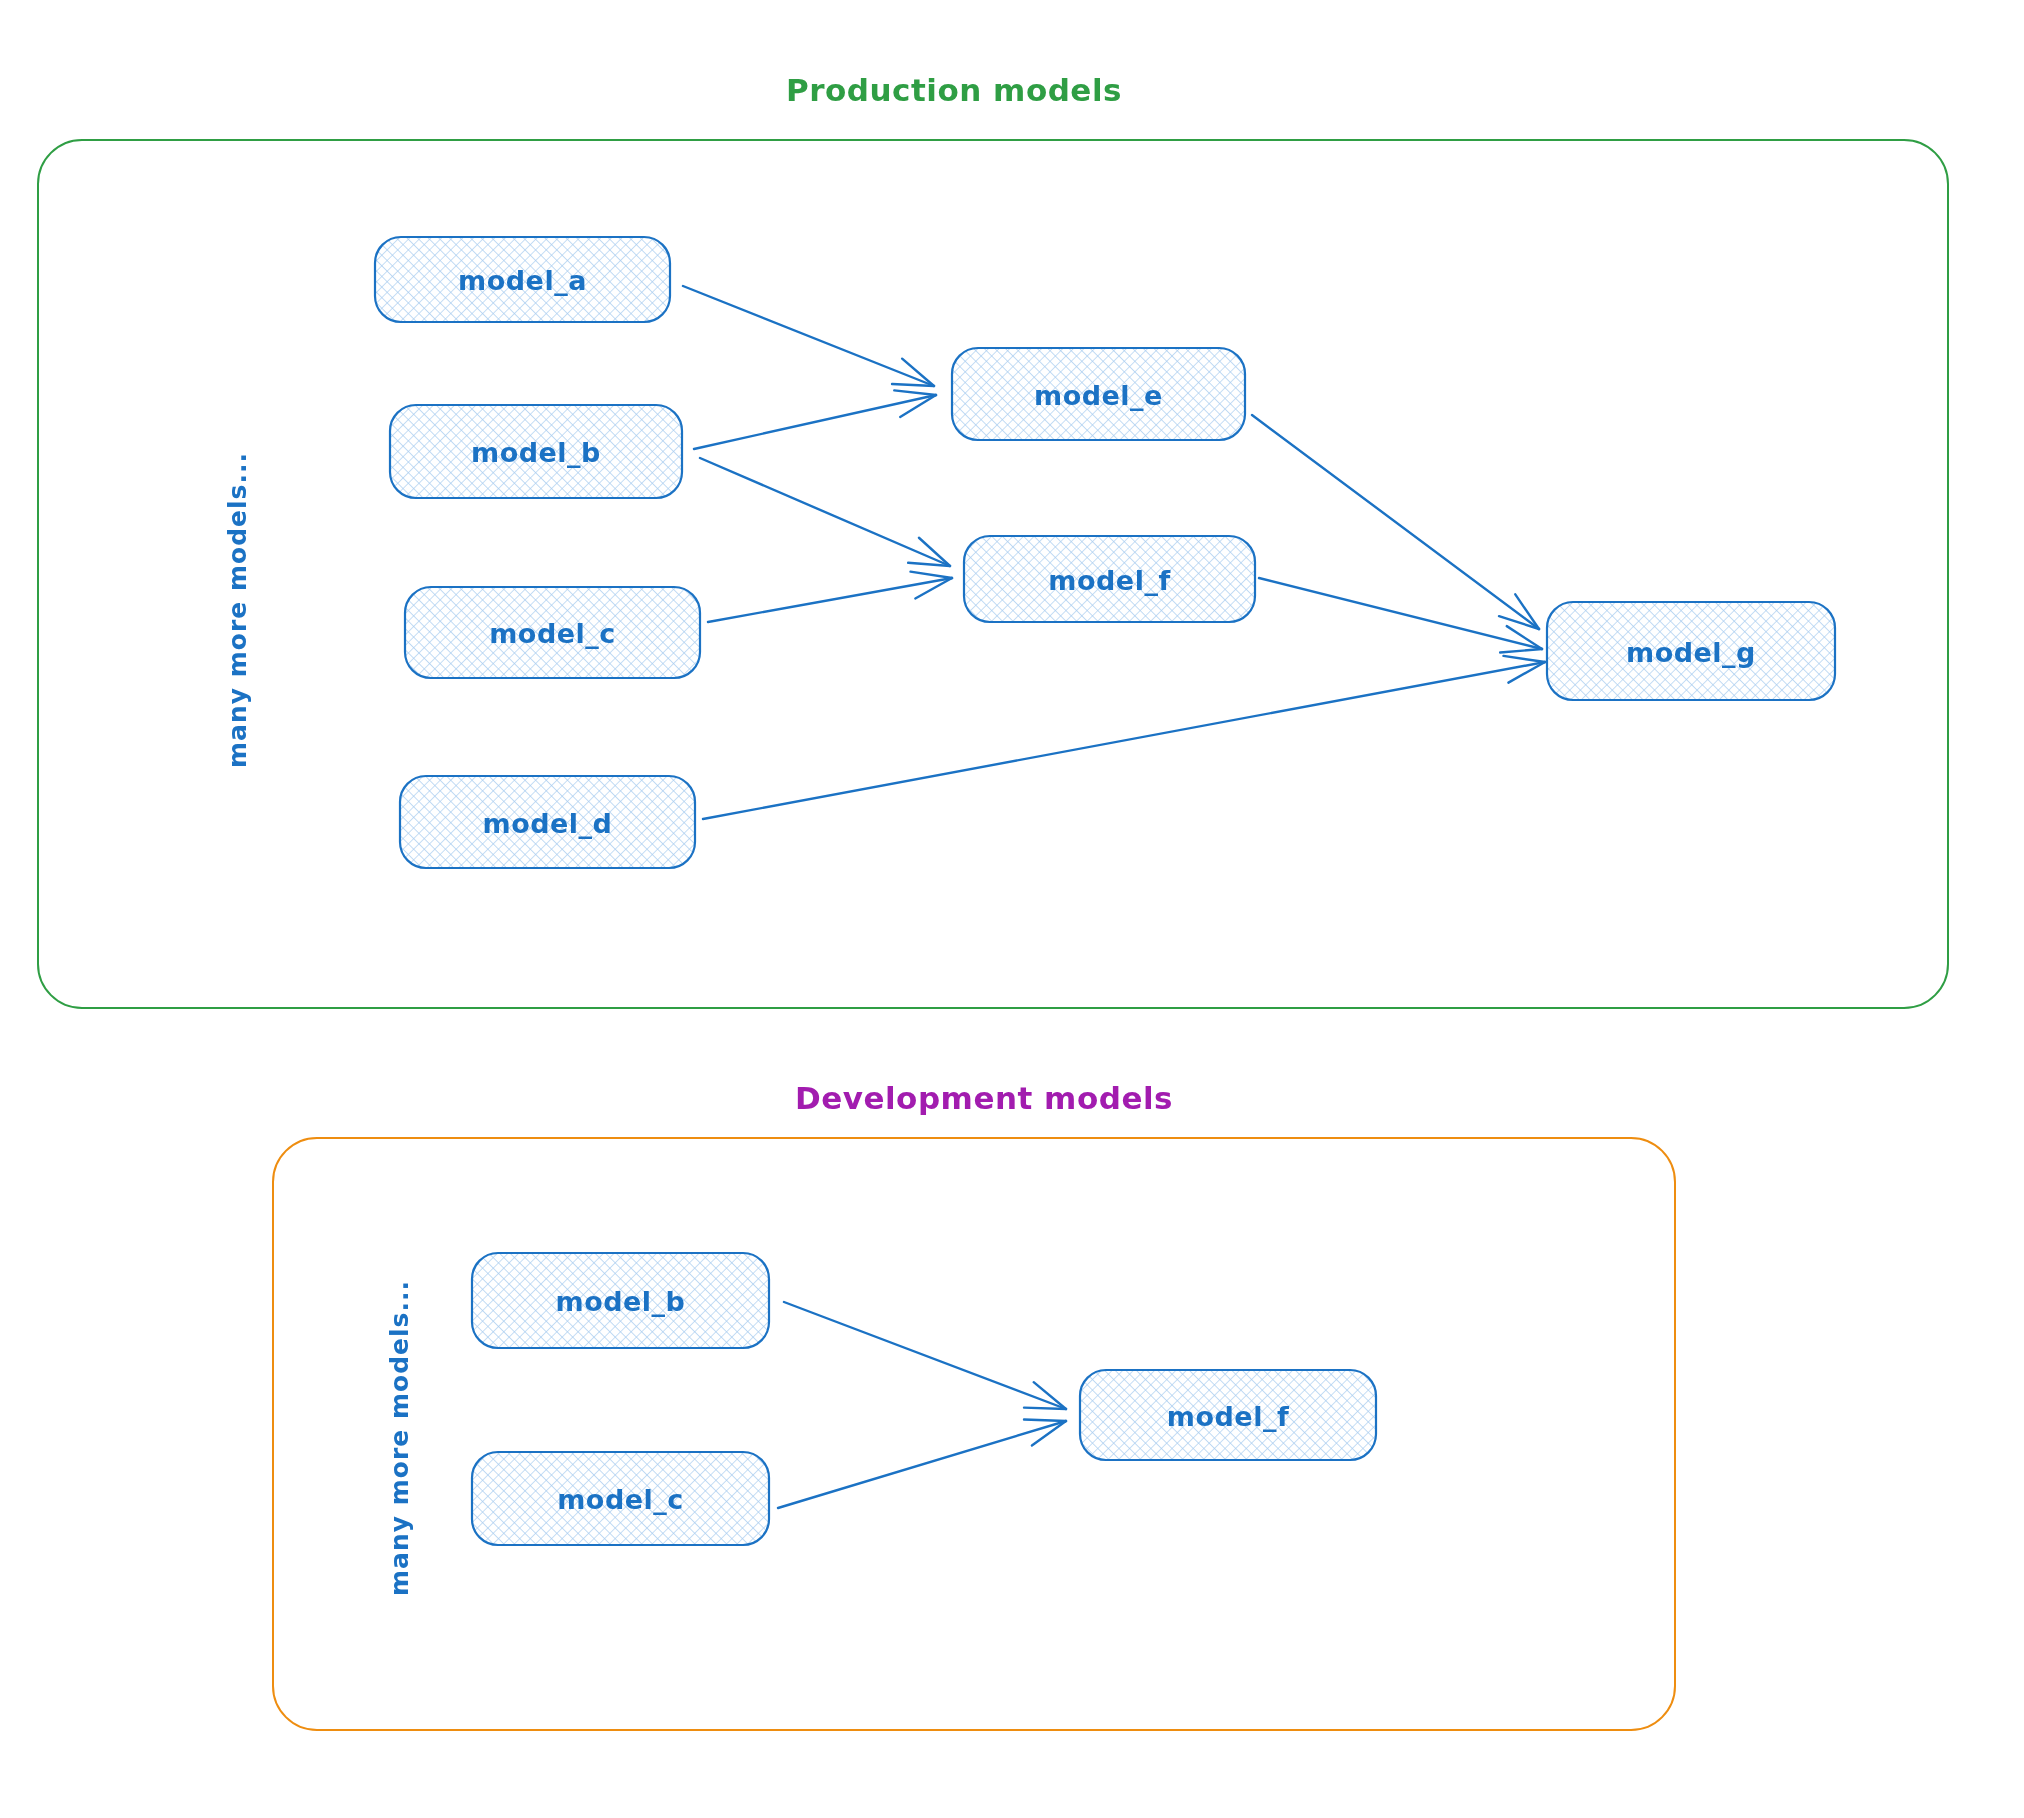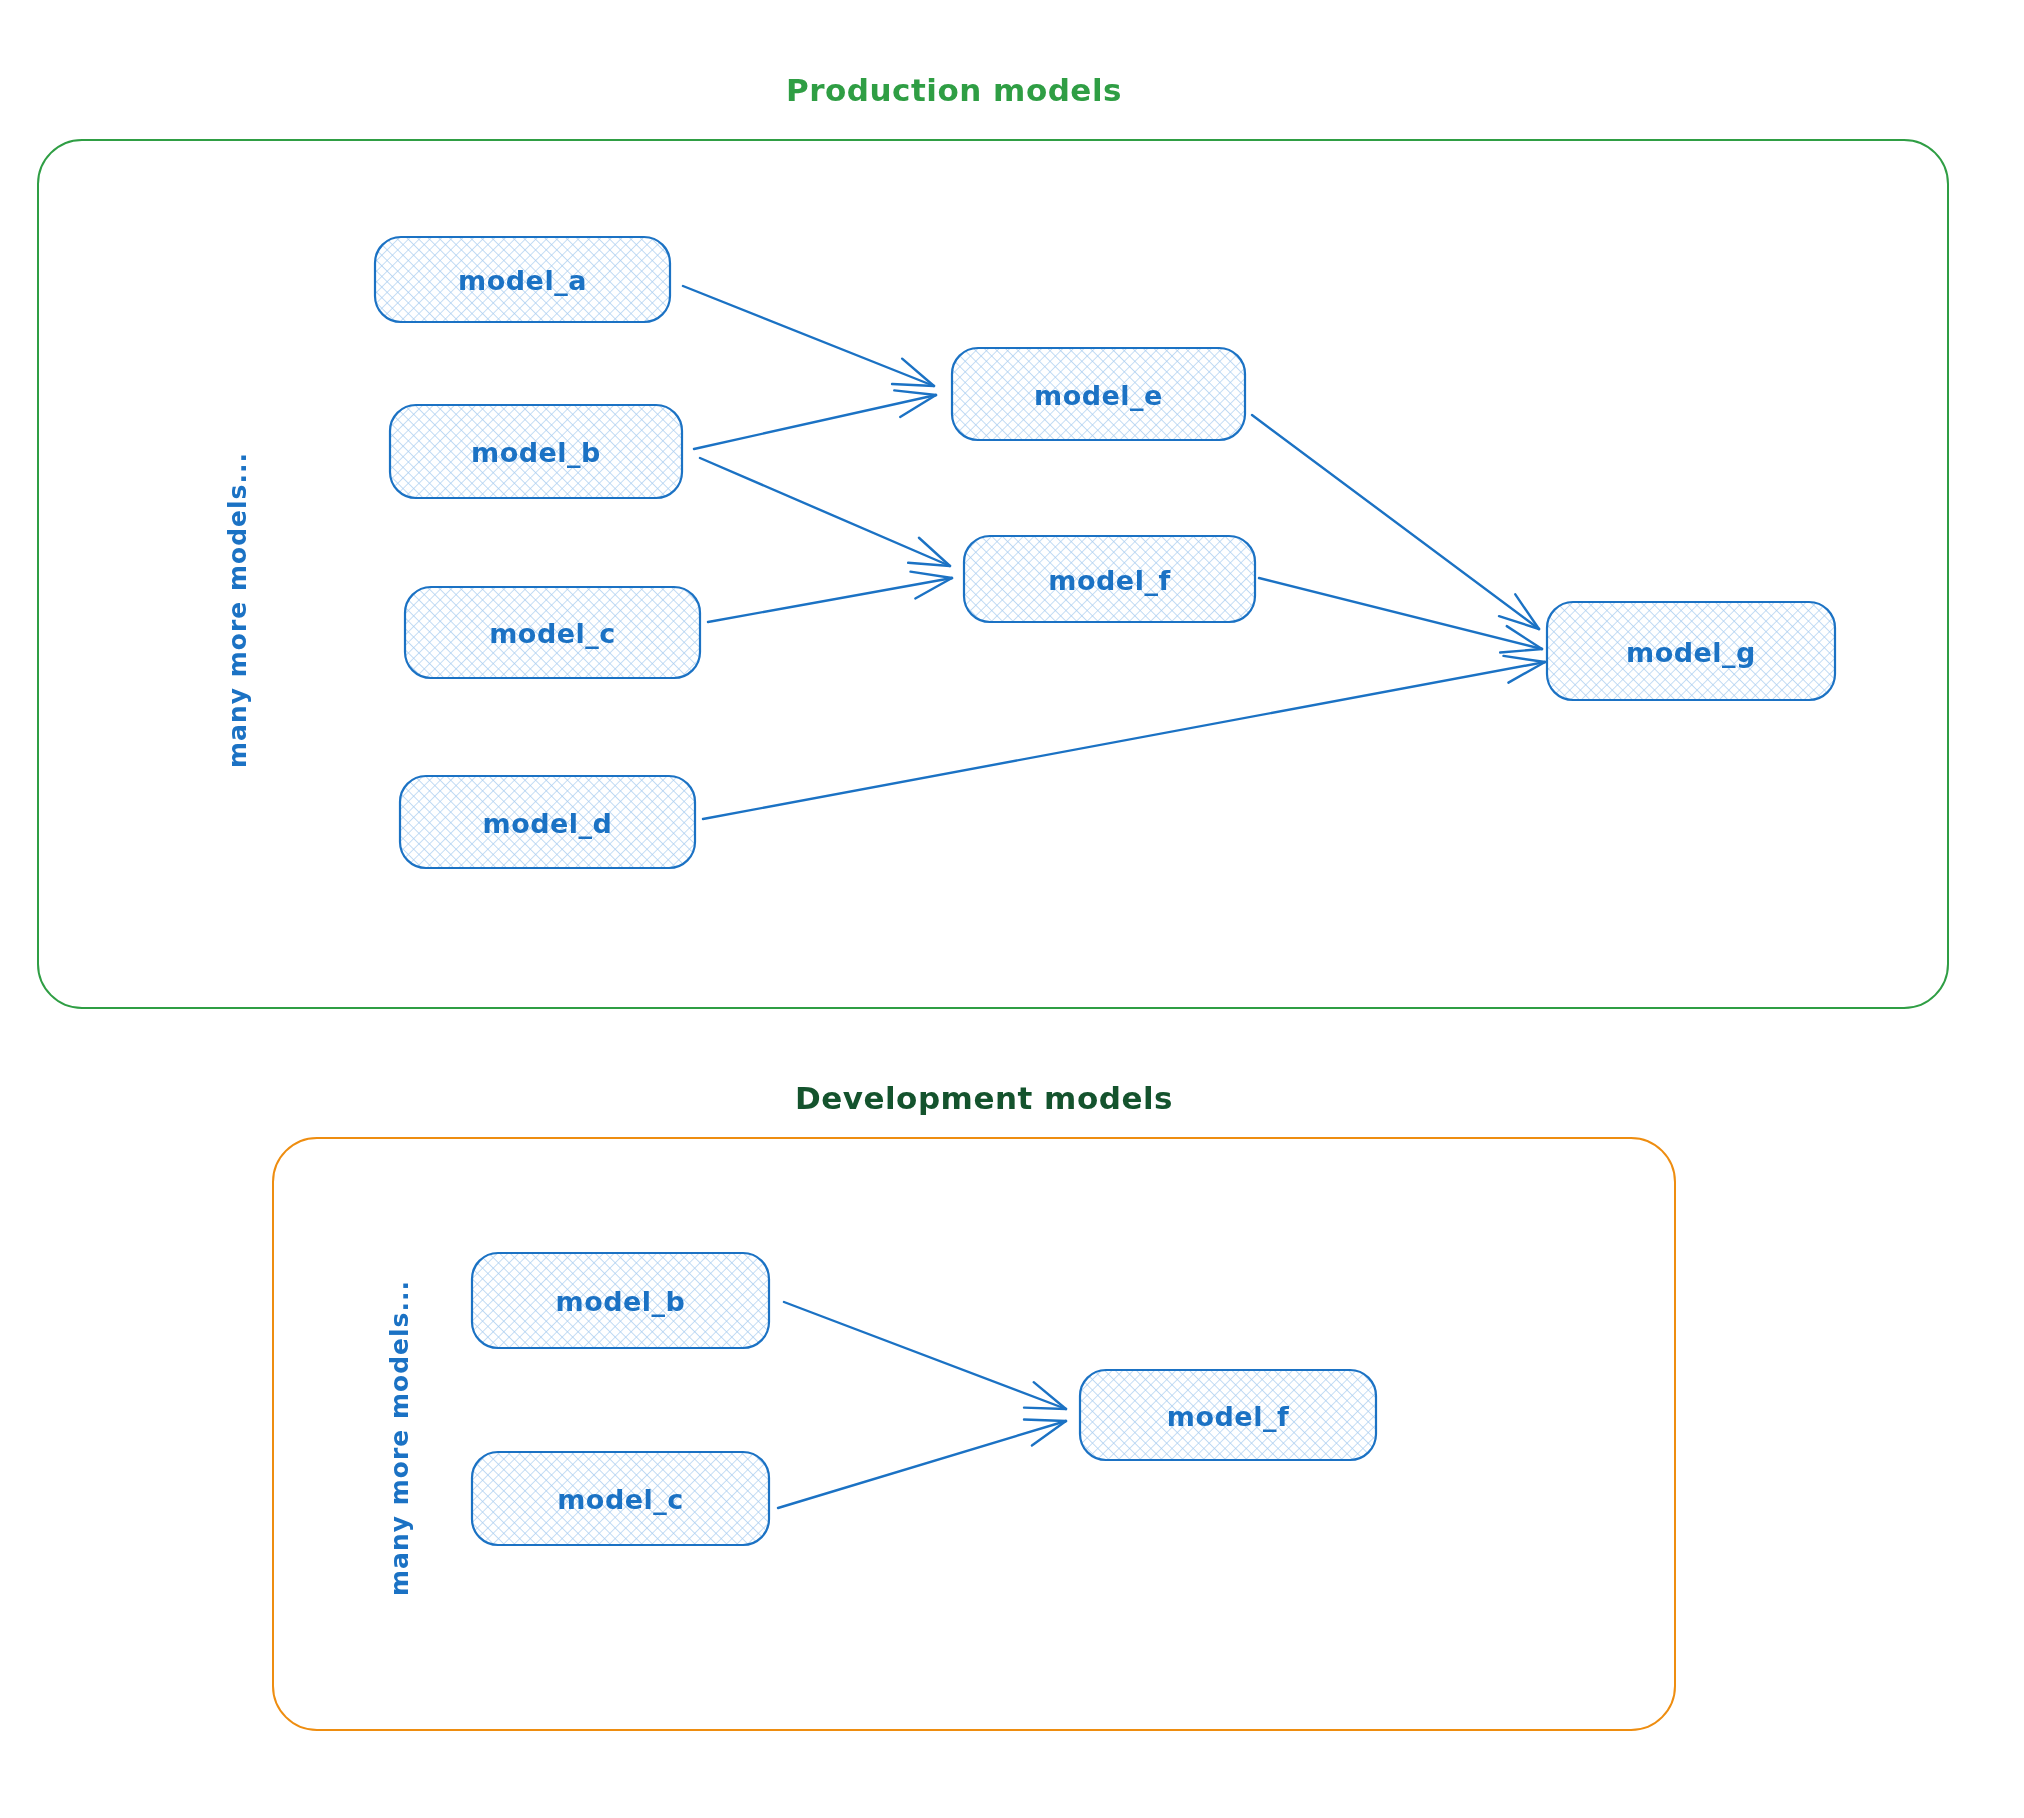--- a/index.html
+++ b/index.html
@@ -49,21 +49,21 @@
     letter-spacing: 0.5px;
   }
 </style>
 </head>
 <body>
 
 <div id="stage">
 
   <div id="production-title" class="section-title" style="color: rgb(47, 158, 68);">Production models</div>
 
-  <div id="development-title" class="section-title" style="color: #14532d;">Development models</div>
+  <div id="development-title" class="section-title" style="color: #a21caf;">Development models</div>
 
   <div id="production-vlabel" class="vlabel" style="color: rgb(27, 114, 196);">many more models...</div>
 
   <div id="development-vlabel" class="vlabel" style="color: rgb(27, 114, 196);">many more models...</div>
 
   <svg id="diagram" width="2024" height="1818" viewBox="0 0 2024 1818">
       <defs>
         <pattern id="xhatch" width="7.5" height="7.5" patternUnits="userSpaceOnUse" patternTransform="rotate(45)">
           <path d="M0 0H7.5M0 0V7.5" stroke="#a9cdf0" stroke-width="1.3" fill="none"></path>
         </pattern>

